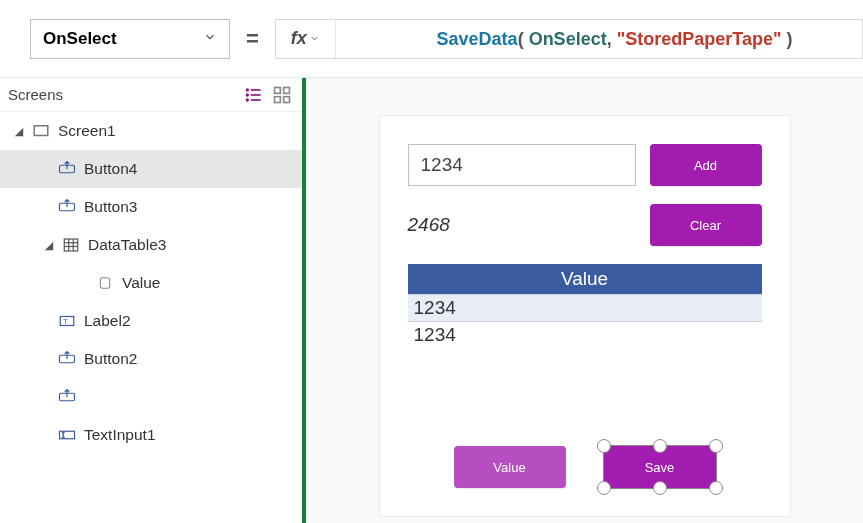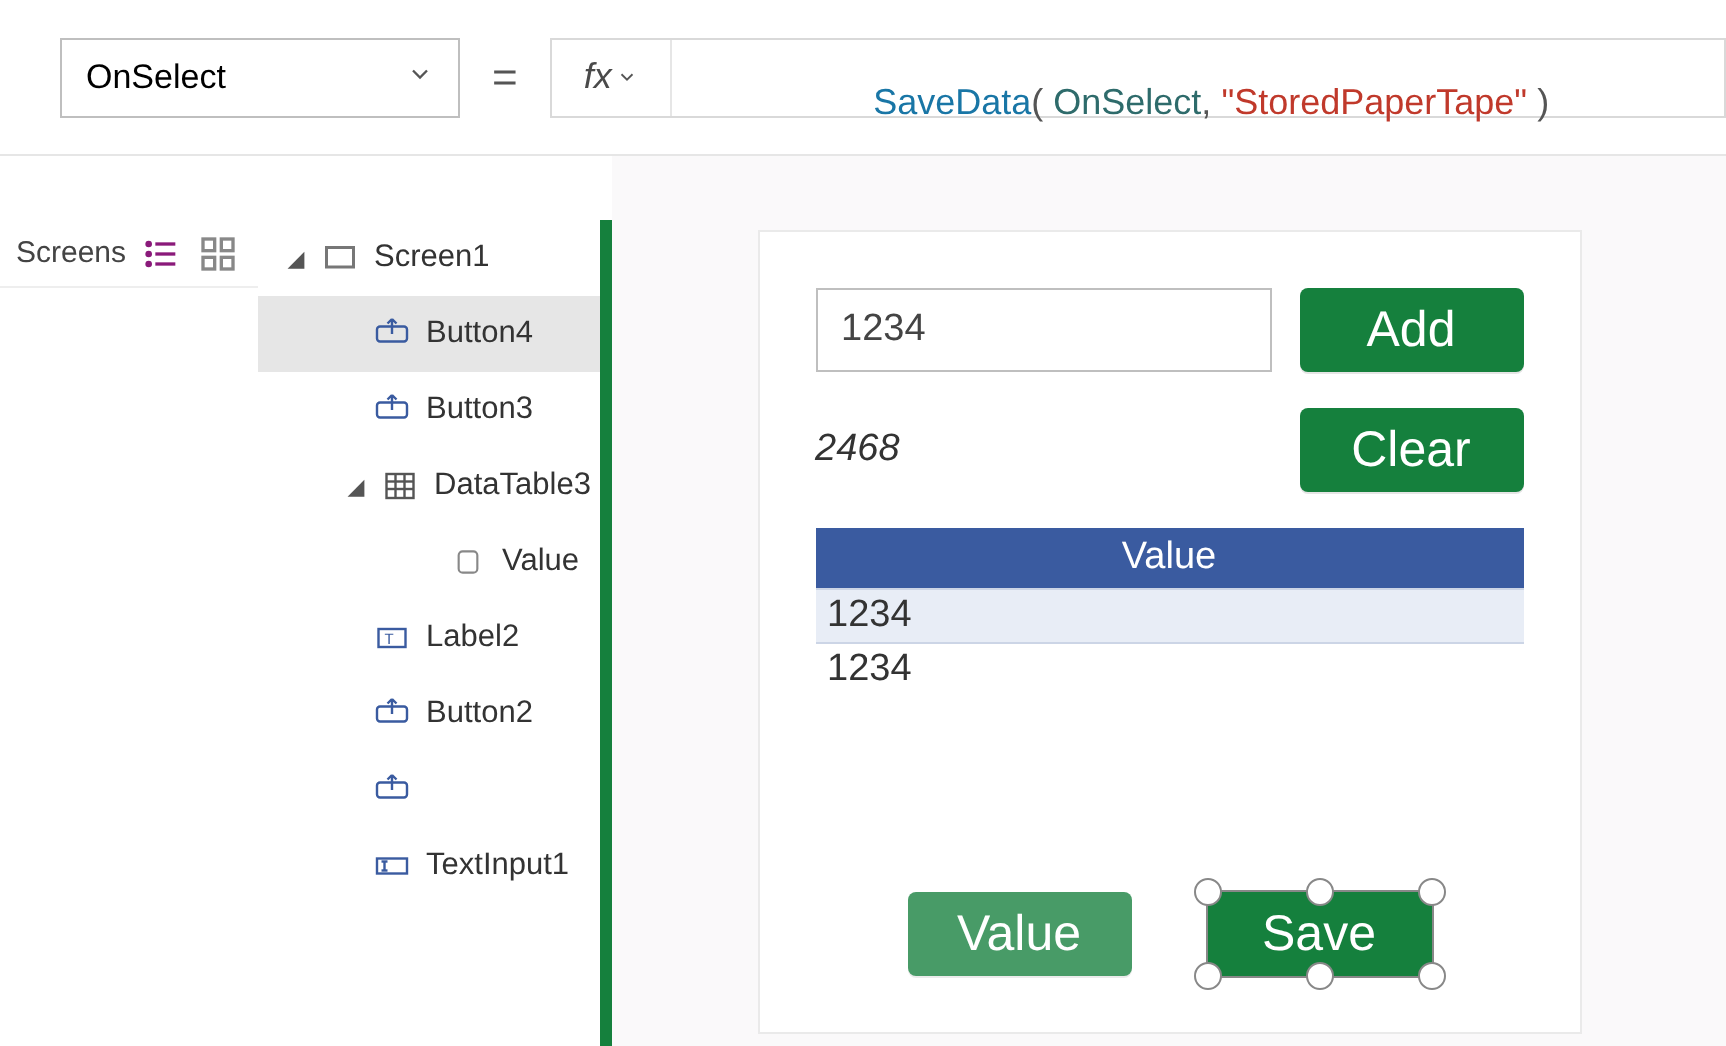--- a/index.html
+++ b/index.html
@@ -1,36 +1,36 @@
 <!DOCTYPE html>
 <html><head>
 <meta charset="utf-8">
 <style>
   * { box-sizing: border-box; margin: 0; padding: 0; font-family: "Segoe UI", Arial, sans-serif; }
   html, body { width: 863px; height: 523px; background: #fff; overflow: hidden; }
   .root { width: 863px; height: 523px; display: flex; flex-direction: column; }
 
   
-  .topbar { height: 78px; display: flex; align-items: center; gap: 16px; padding: 0 0 0 30px; border-bottom: 1px solid #e6e6e6; }
+  .topbar { height: 78px; display: flex; align-items: center; gap: 16px; padding: 0 0 0 30px; border-bottom: 1px solid #e6e6e6; font-weight: bold; }
   .prop-select { width: 200px; height: 40px; border: 1px solid #bfbfbf; display: flex; align-items: center; justify-content: space-between; padding: 0 12px; background: #fff; font-size: 17px; }
   .prop-select svg { width: 14px; height: 14px; }
   .equals { font-size: 22px; color: #555; }
-  .fx-box { flex: 1; height: 40px; border: 1px solid #d9d9d9; display: flex; }
+  .fx-box { flex: 1; height: 40px; border: 1px solid #d9d9d9; display: flex; align-items: center; }
   .fx-label { width: 60px; display: flex; align-items: center; justify-content: center; gap: 2px; font-style: italic; font-size: 18px; color: #4a4a4a; height: 100%; border-right: 1px solid #e6e6e6; }
   .formula { flex: 1; padding: 0 14px; font-family: Consolas, monospace; font-size: 18px; white-space: pre; }
   .tok-func { color: #1976a6; }
   .tok-ident { color: #2e6b6b; }
   .tok-str { color: #c0392b; }
   .tok-punct { color: #555; }
 
   
   .body { flex: 1; display: flex; }
 
   
-  .tree-panel { width: 306px; border-right: 6px solid #15803d; display: flex; flex-direction: row; margin-top: 32px; }
+  .tree-panel { width: 306px; border-right: 4px solid #15803d; display: flex; flex-direction: column; }
   .tree-header { height: 34px; display: flex; align-items: center; padding: 0 10px 0 8px; border-bottom: 1px solid #eee; }
   .tree-title { font-size: 15px; color: #444; }
   .tree-header .spacer { flex: 1; }
   .tree-header .ic { width: 20px; height: 20px; display: flex; align-items: center; justify-content: center; margin-left: 8px; }
   .tree-header .ic.active svg { stroke: #8a1a7a; fill: none; }
   .search-row { height: 38px; display: flex; align-items: center; padding: 0 10px; border-bottom: 1px solid #f0f0f0; gap: 8px; }
   .search-row svg { width: 16px; height: 16px; stroke: #666; fill: none; }
   .search-input { border: none; outline: none; font-size: 15px; color: #444; flex: 1; background: transparent; }
 
   .tree { flex: 1; font-size: 15.5px; color: #333; }
@@ -42,21 +42,21 @@
   .indent1 { padding-left: 58px; }
   .indent2 { padding-left: 96px; }
   .indent0c { padding-left: 44px; }
 
   
   .canvas-area { flex: 1; background: #faf9fa; display: flex; align-items: flex-start; justify-content: center; padding-top: 38px; }
   .app-frame { width: 410px; height: 400px; background: #fff; box-shadow: 0 0 0 1px #eaeaea; padding: 28px; position: relative; }
   .row { display: flex; align-items: center; gap: 14px; margin-bottom: 18px; }
   .txt-input { flex: 1; height: 42px; border: 1px solid #bfbfbf; padding: 0 12px; font-size: 19px; display: flex; align-items: center; color: #444; }
   .lbl-result { font-size: 19px; color: #333; }
-  .btn { width: 112px; height: 42px; background: #15803d; color: #fff; border: none; border-radius: 4px; font-size: 25px; box-shadow: 0 1px 0 rgba(0,0,0,.1); cursor: default; display: flex; align-items: center; justify-content: center; }
+  .btn { width: 112px; height: 42px; background: #a21caf; color: #fff; border: none; border-radius: 4px; font-size: 13px; box-shadow: 0 1px 0 rgba(0,0,0,.1); cursor: default; display: flex; align-items: center; justify-content: center; }
   .btn.sel-dim { opacity: .78; }
   .table { border: 0; }
   .table-h { background: #3a5ba0; color: #fff; text-align: center; font-size: 19px; padding: 4px 0; }
   .table-row { font-size: 19px; color: #333; padding: 2px 6px; }
   .table-row.sel { background: #e8edf6; border-top: 1px solid #ccd5e6; border-bottom: 1px solid #ccd5e6; }
 
   .bottom-row { position: absolute; bottom: 28px; left: 0; right: 0; display: flex; justify-content: center; gap: 38px; }
 
   
   .sel-wrap { position: relative; }

